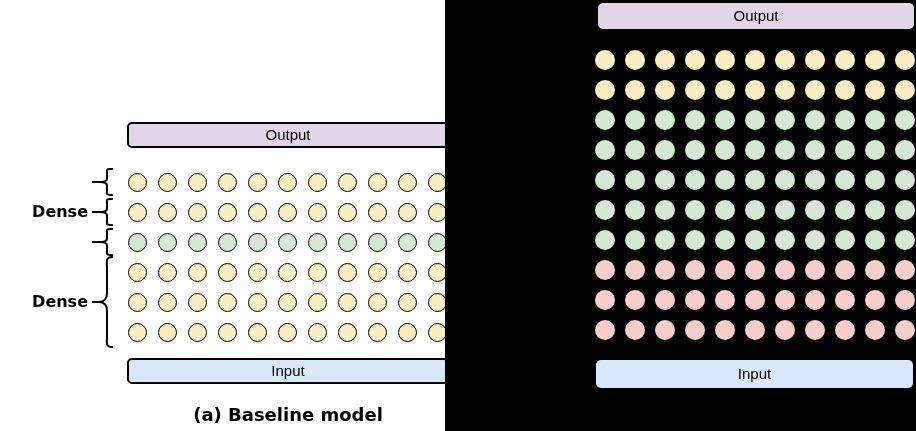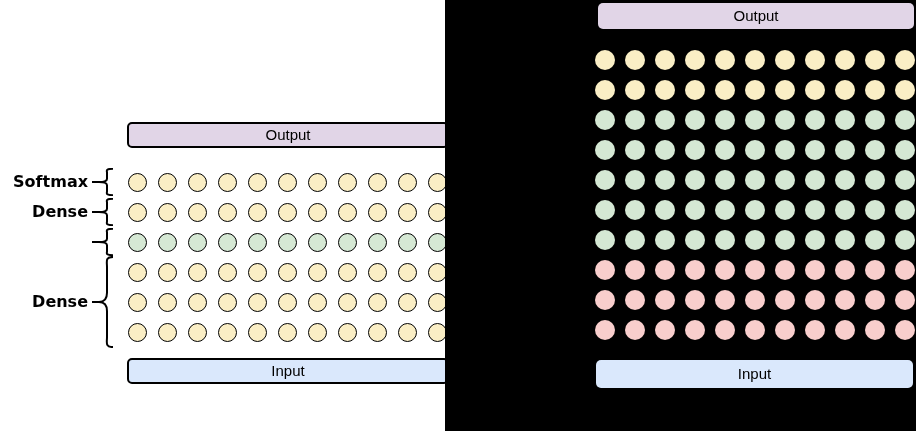--- a/index.html
+++ b/index.html
@@ -69,21 +69,20 @@
 <body>
 
 <div id="canvas">
 
   <div id="left-panel">
 
     <div class="io-box bordered" id="left-output-box" style="left: 127px; top: 122px; width: 322px; height: 26px; line-height: 22px; background: rgb(225, 213, 231);">
       <span>Output</span>
     </div>
 
-    <div class="row-label" style="top:172px;">Softmax</div>
     <div class="row-label" style="top:202px;">Dense</div>
     <div class="row-label" style="top:292px;">Dense</div>
 
     <div class="brace" style="left:92px; top:168px;">
       <svg width="22" height="28" viewBox="0 0 22 100" preserveAspectRatio="none">
         <path d="M21,3 C13,3 15,10 15,16 L15,38 C15,46 13,50 7,50 C13,50 15,54 15,62 L15,84 C15,90 13,97 21,97 M0,50 L7,50" fill="none" stroke="#000" stroke-width="2" vector-effect="non-scaling-stroke"></path>
       </svg>
     </div>
     <div class="brace" style="left:92px; top:198px;">
       <svg width="22" height="28" viewBox="0 0 22 100" preserveAspectRatio="none">
@@ -167,20 +166,21 @@
         <div class="neuron outlined" style="width: 19px; height: 19px; left: 337.5px; top: 322.5px; background: rgb(250, 238, 197);"></div>
         <div class="neuron outlined" style="width: 19px; height: 19px; left: 367.5px; top: 322.5px; background: rgb(250, 238, 197);"></div>
         <div class="neuron outlined" style="width: 19px; height: 19px; left: 397.5px; top: 322.5px; background: rgb(250, 238, 197);"></div>
         <div class="neuron outlined" style="width: 19px; height: 19px; left: 427.5px; top: 322.5px; background: rgb(250, 238, 197);"></div>
       </div>
 
     <div class="io-box bordered" id="left-input-box" style="left: 127px; top: 358px; width: 322px; height: 26px; line-height: 22px; background: rgb(218, 232, 252);">
       <span>Input</span>
     </div>
 
+    <div id="caption">(a) Baseline model</div>
   </div>
 
   <div id="right-panel">
 
     <div class="io-box" id="right-output-box" style="left: 153px; top: 3px; width: 316px; height: 26px; line-height: 26px; background: rgb(225, 213, 231);">
       <span>Output</span>
     </div>
 
     <div id="right-circles">
         <div class="neuron" style="width: 20px; height: 20px; left: 150px; top: 50px; background: rgb(250, 238, 197);"></div>

